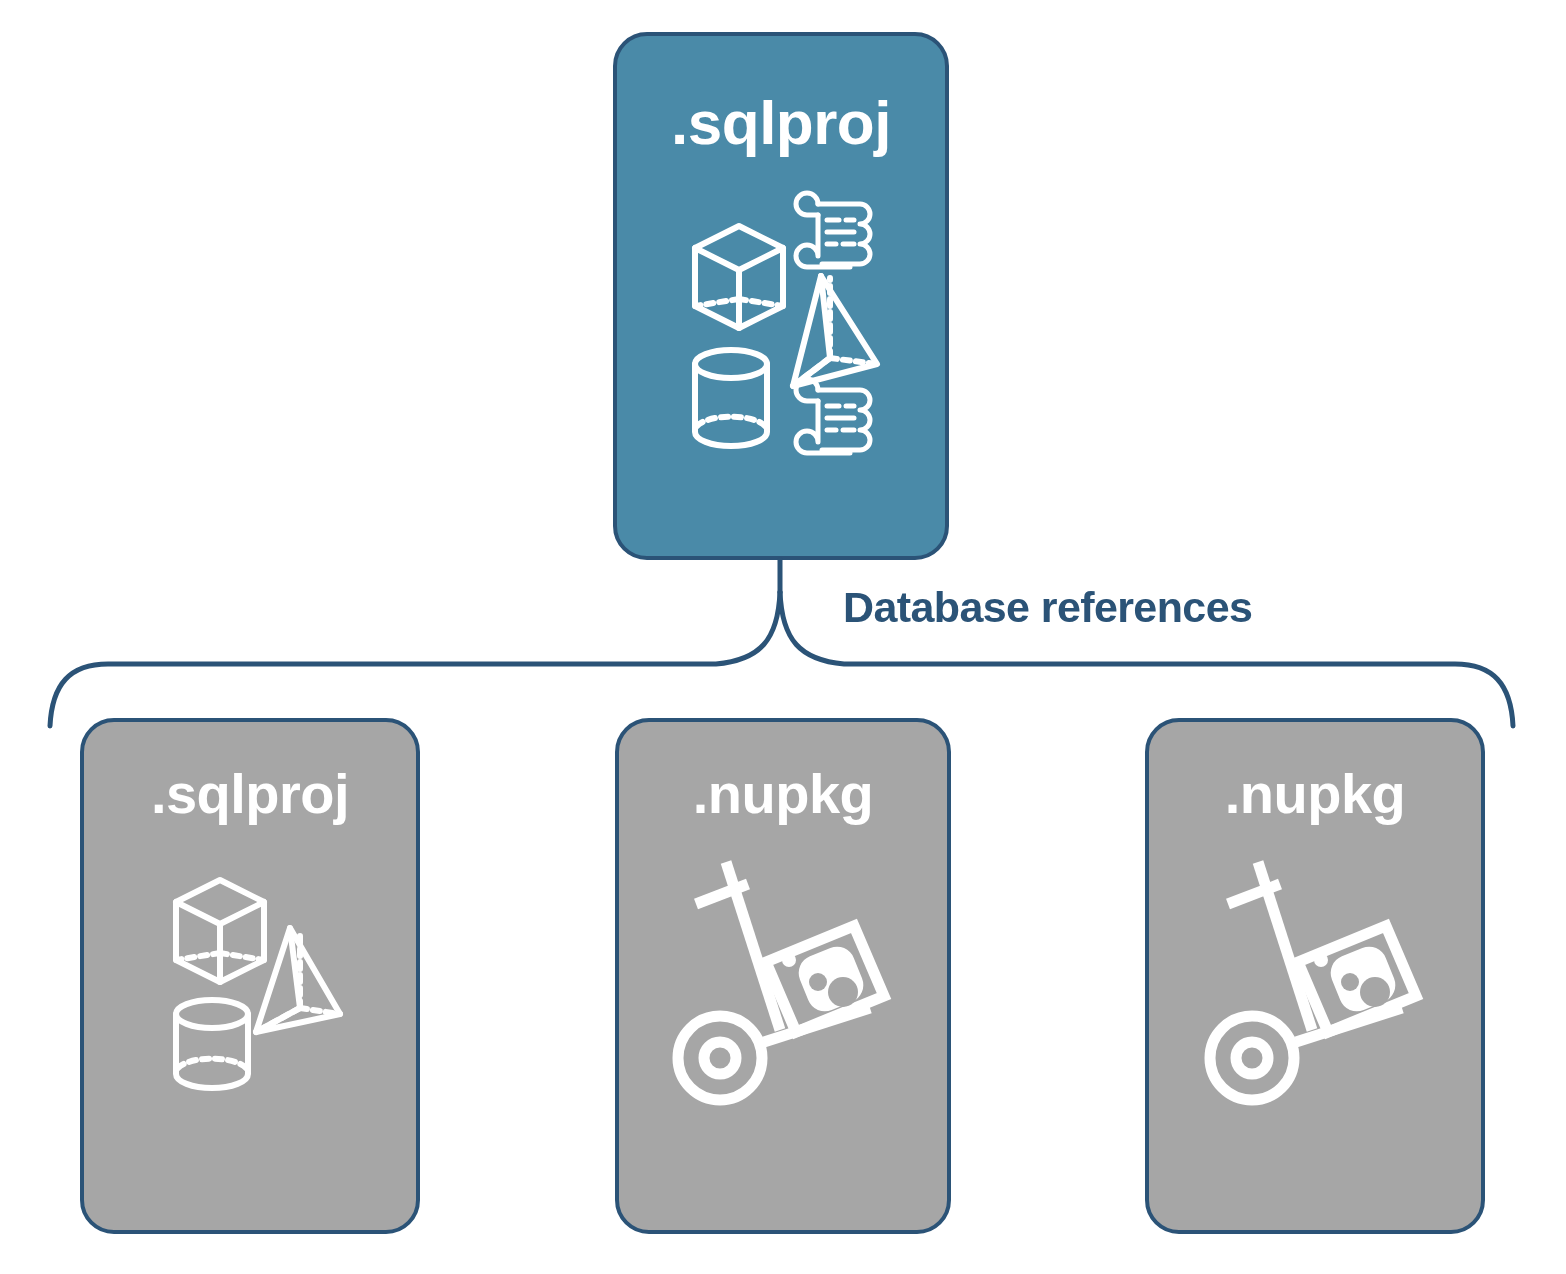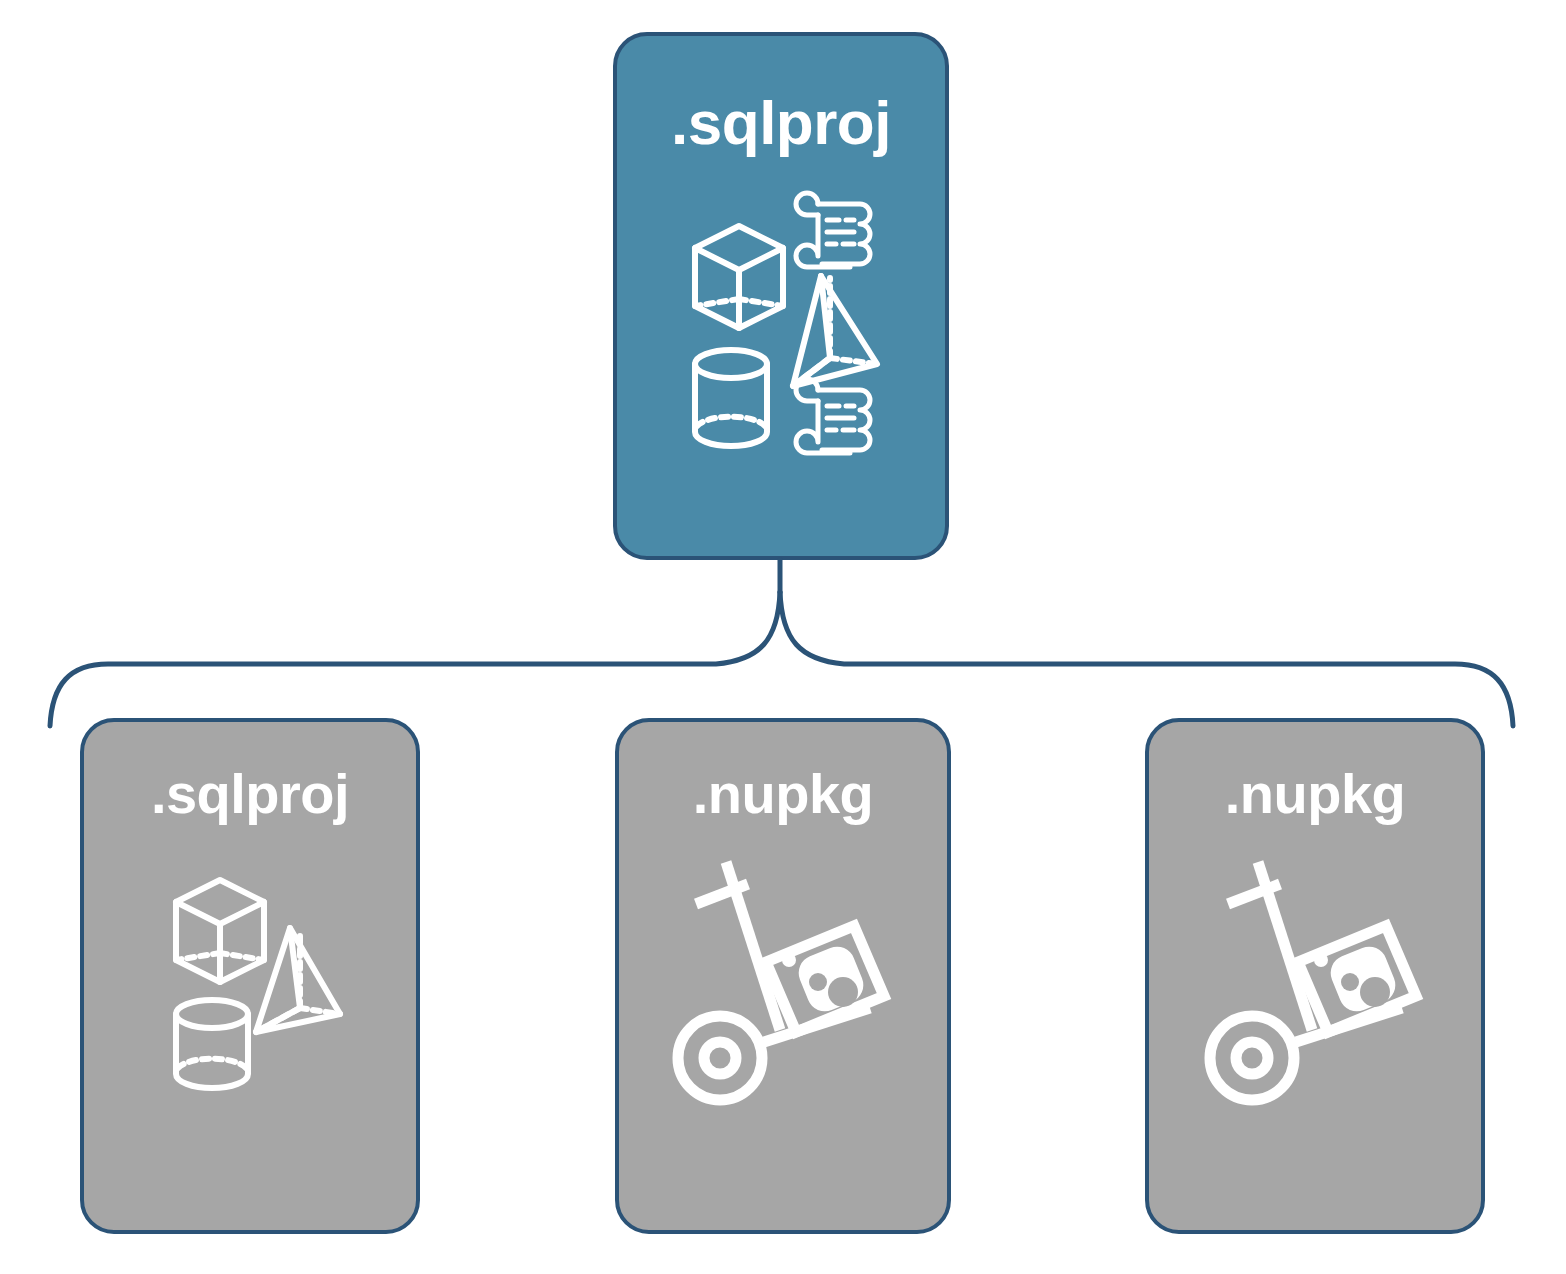--- a/index.html
+++ b/index.html
@@ -144,20 +144,21 @@
                C 778 640, 760 660, 716 664
                L 108 664
                C 70 664, 52 684, 50 726"></path>
       <path d="M780 592
                C 782 640, 800 660, 844 664
                L 1455 664
                C 1493 664, 1511 684, 1513 726"></path>
     </g>
   </svg>
 
+  <div id="brace-label">Database references</div>
 
   <div class="node-box secondary" id="box-child-0" style="left:80px; top:718px; width:340px; height:516px;">
     <div class="node-title">.sqlproj</div>
 
     <div class="icon-area" style="top:140px;">
       <svg width="200" height="230" viewBox="0 0 200 230" fill="none" stroke="#ffffff" stroke-width="6" stroke-linejoin="round" stroke-linecap="round">
 
         <g>
           <path d="M26 40 L70 18 L114 40 L114 98 L70 120 L26 98 Z"></path>
           <path d="M26 40 L70 62 L114 40"></path>

